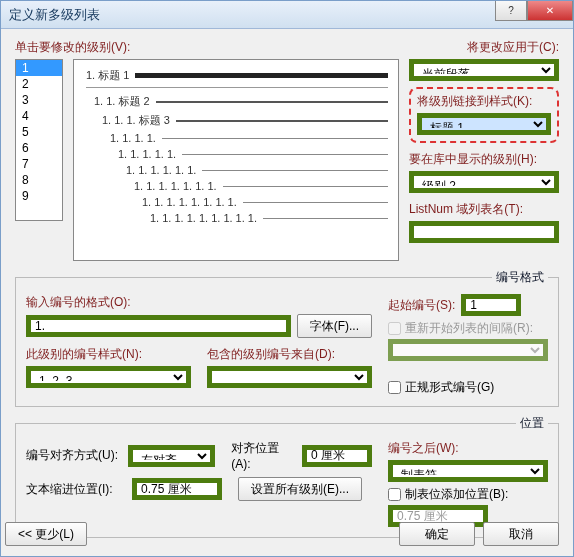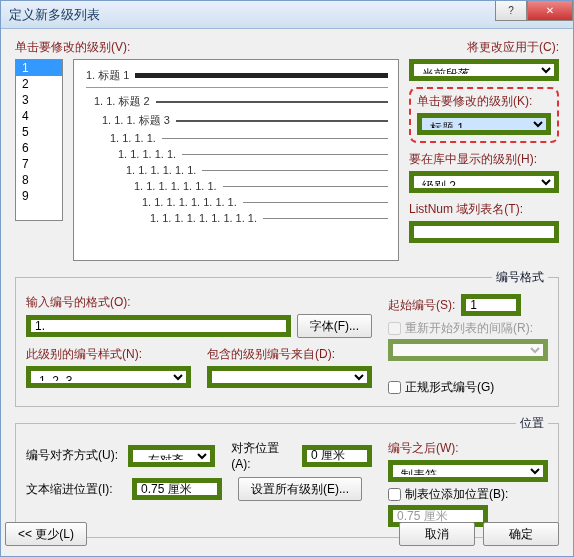--- a/index.html
+++ b/index.html
@@ -32,21 +32,21 @@
 legend { padding: 0 4px; color: #0f172a; text-align: right; }
 .field { margin-bottom: 6px; }
 .inline { display: flex; align-items: center; gap: 6px; }
 button { border: 1px solid #888; background: linear-gradient(#fefefe,#e6e6e6); padding: 3px 12px; height: 24px; border-radius: 2px; }
 .btn-wide { min-width: 76px; }
 .cb { display: flex; align-items: center; gap: 4px; margin-top: 4px; }
 .cb input { margin: 0; }
 .disabled { color: #999; }
 .footer { position: absolute; bottom: 10px; left: 4px; right: 14px; display: flex; justify-content: space-between; }
 .footer .right { display: flex; gap: 8px; }
-.small-select { width: 120px; text-align: center; }
+.small-select { width: 120px; }
 .num-input { width: 60px; }
 .grid2 { display: flex; gap: 16px; }
 .col { flex: 1; }
 </style>
 </head>
 <body>
 
 <div class="window">
   <div class="titlebar">
     <span class="title">定义新多级列表</span>
@@ -113,21 +113,21 @@
               </div>
             </div>
         </div>
       </div>
 
       <div class="right-col">
         <span class="label">将更改应用于(C):</span>
         <select><option>当前段落</option></select>
 
         <div class="framered">
-          <span class="label" style="text-align:left">单击要修改的级别(K):</span>
+          <span class="label" style="text-align:left">将级别链接到样式(K):</span>
           <select style="background:#cde4ff"><option>标题 1</option></select>
         </div>
 
         <div style="margin-top:8px">
           <span class="label" style="text-align:left">要在库中显示的级别(H):</span>
           <select><option>级别 2</option></select>
         </div>
 
         <div style="margin-top:8px">
           <span class="label" style="text-align:left">ListNum 域列表名(T):</span>
@@ -200,17 +200,17 @@
           <input type="text" disabled="" class="disabled" style="width: 100px; margin-top: 2px;" value="0.75 厘米">
         </div>
       </div>
     </fieldset>
 
   </div>
 
   <div class="footer">
     <button class="btn-wide">&lt;&lt; 更少(L)</button>
     <div class="right">
+      <button class="btn-wide">确定</button>
       <button class="btn-wide">取消</button>
-      <button class="btn-wide">确定</button>
     </div>
   </div>
 </div>
 
 </body></html>

